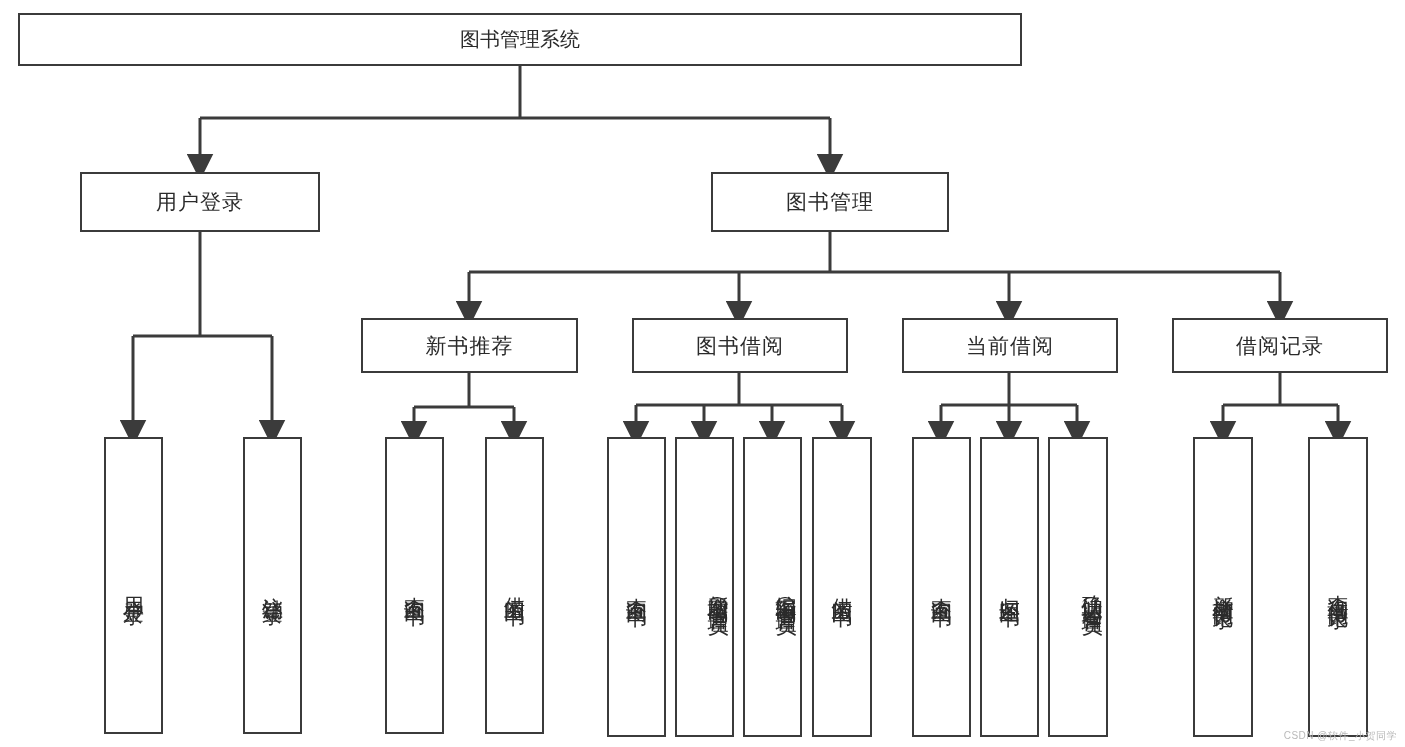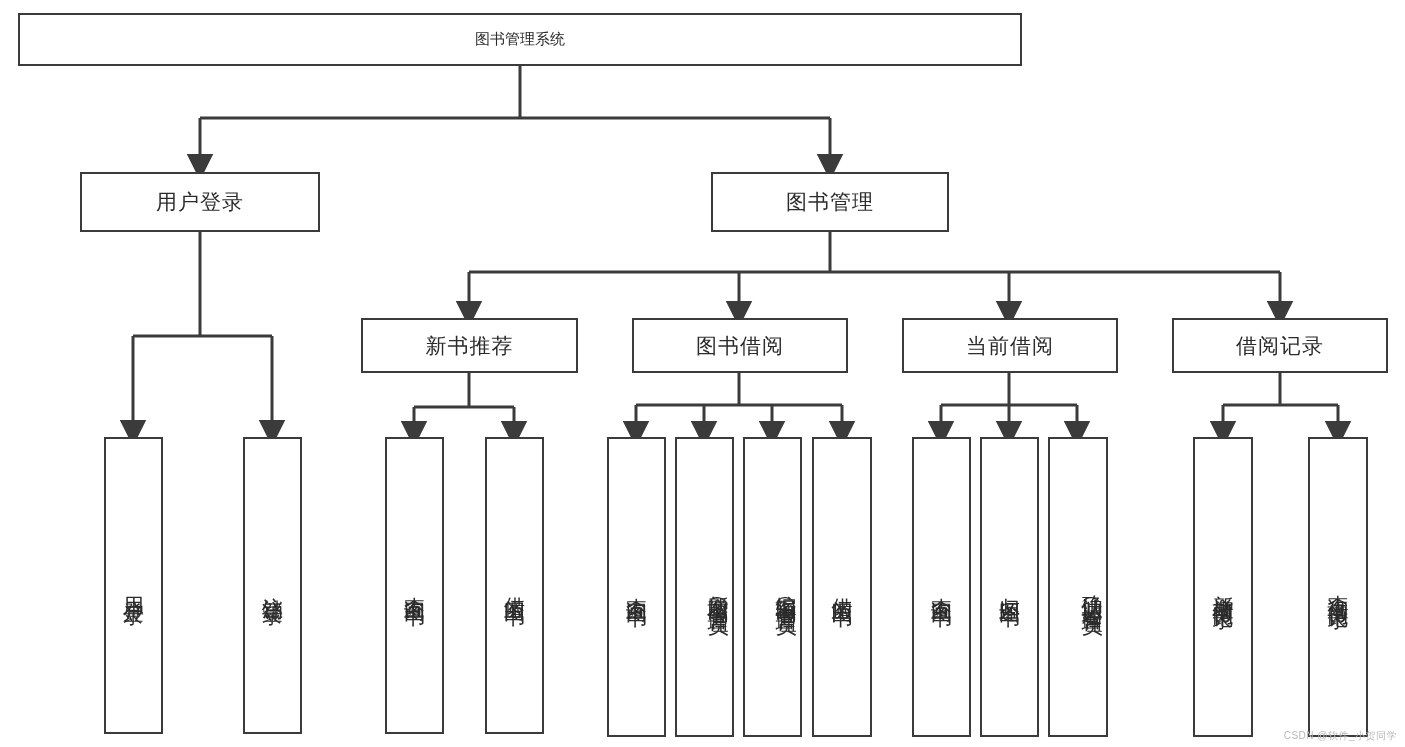--- a/index.html
+++ b/index.html
@@ -2,21 +2,21 @@
 <html><head>
 <meta charset="utf-8">
 <style>
   html,body{margin:0;padding:0;background:#ffffff;}
   body{font-family:"Liberation Sans","DejaVu Sans",sans-serif;}
   #stage{position:relative;width:1405px;height:747px;background:#ffffff;overflow:hidden;}
   #wires{position:absolute;left:0;top:0;width:1405px;height:747px;}
   .node{position:absolute;box-sizing:border-box;background:#ffffff;border:2.5px solid #3b3b3b;
         display:flex;align-items:center;justify-content:center;color:#2b2b2b;}
   .node.h{font-size:21px;letter-spacing:1px;}
-  .node.root{font-size:15px;}
+  .node.root{font-size:20px;}
   .node.v{writing-mode:vertical-rl;text-orientation:upright;font-size:21px;
           letter-spacing:3px;align-items:flex-start;justify-content:center;padding-top:8px;}
   .node.v.mid{align-items:center;padding-top:0;}
   .wm{position:absolute;right:8px;bottom:4px;font-size:10px;color:#b9b9b9;letter-spacing:.5px;
       white-space:nowrap;}
 </style>
 </head>
 <body>
 
 <div id="stage">

